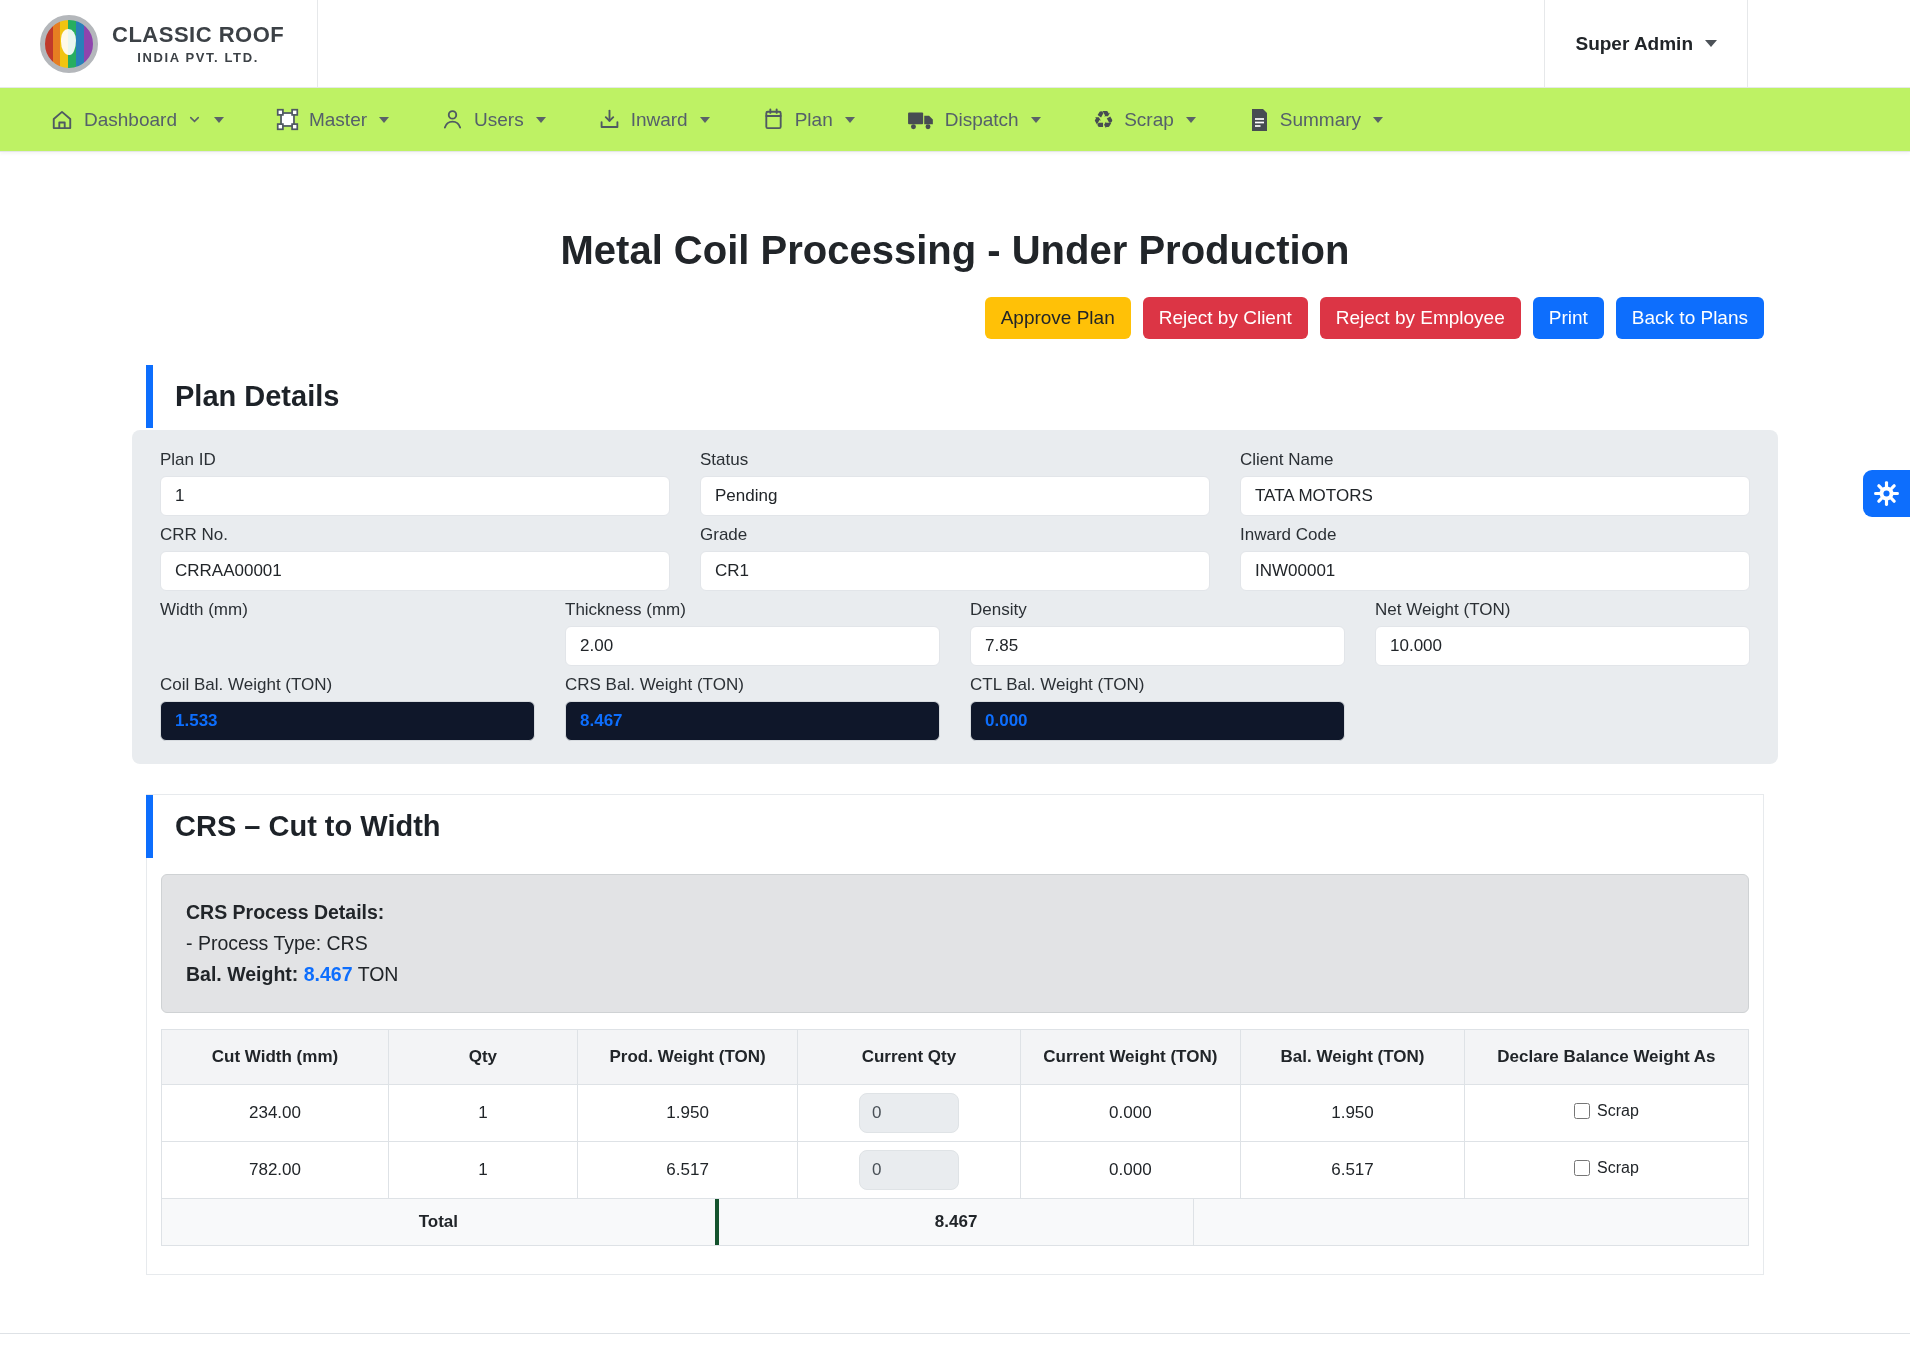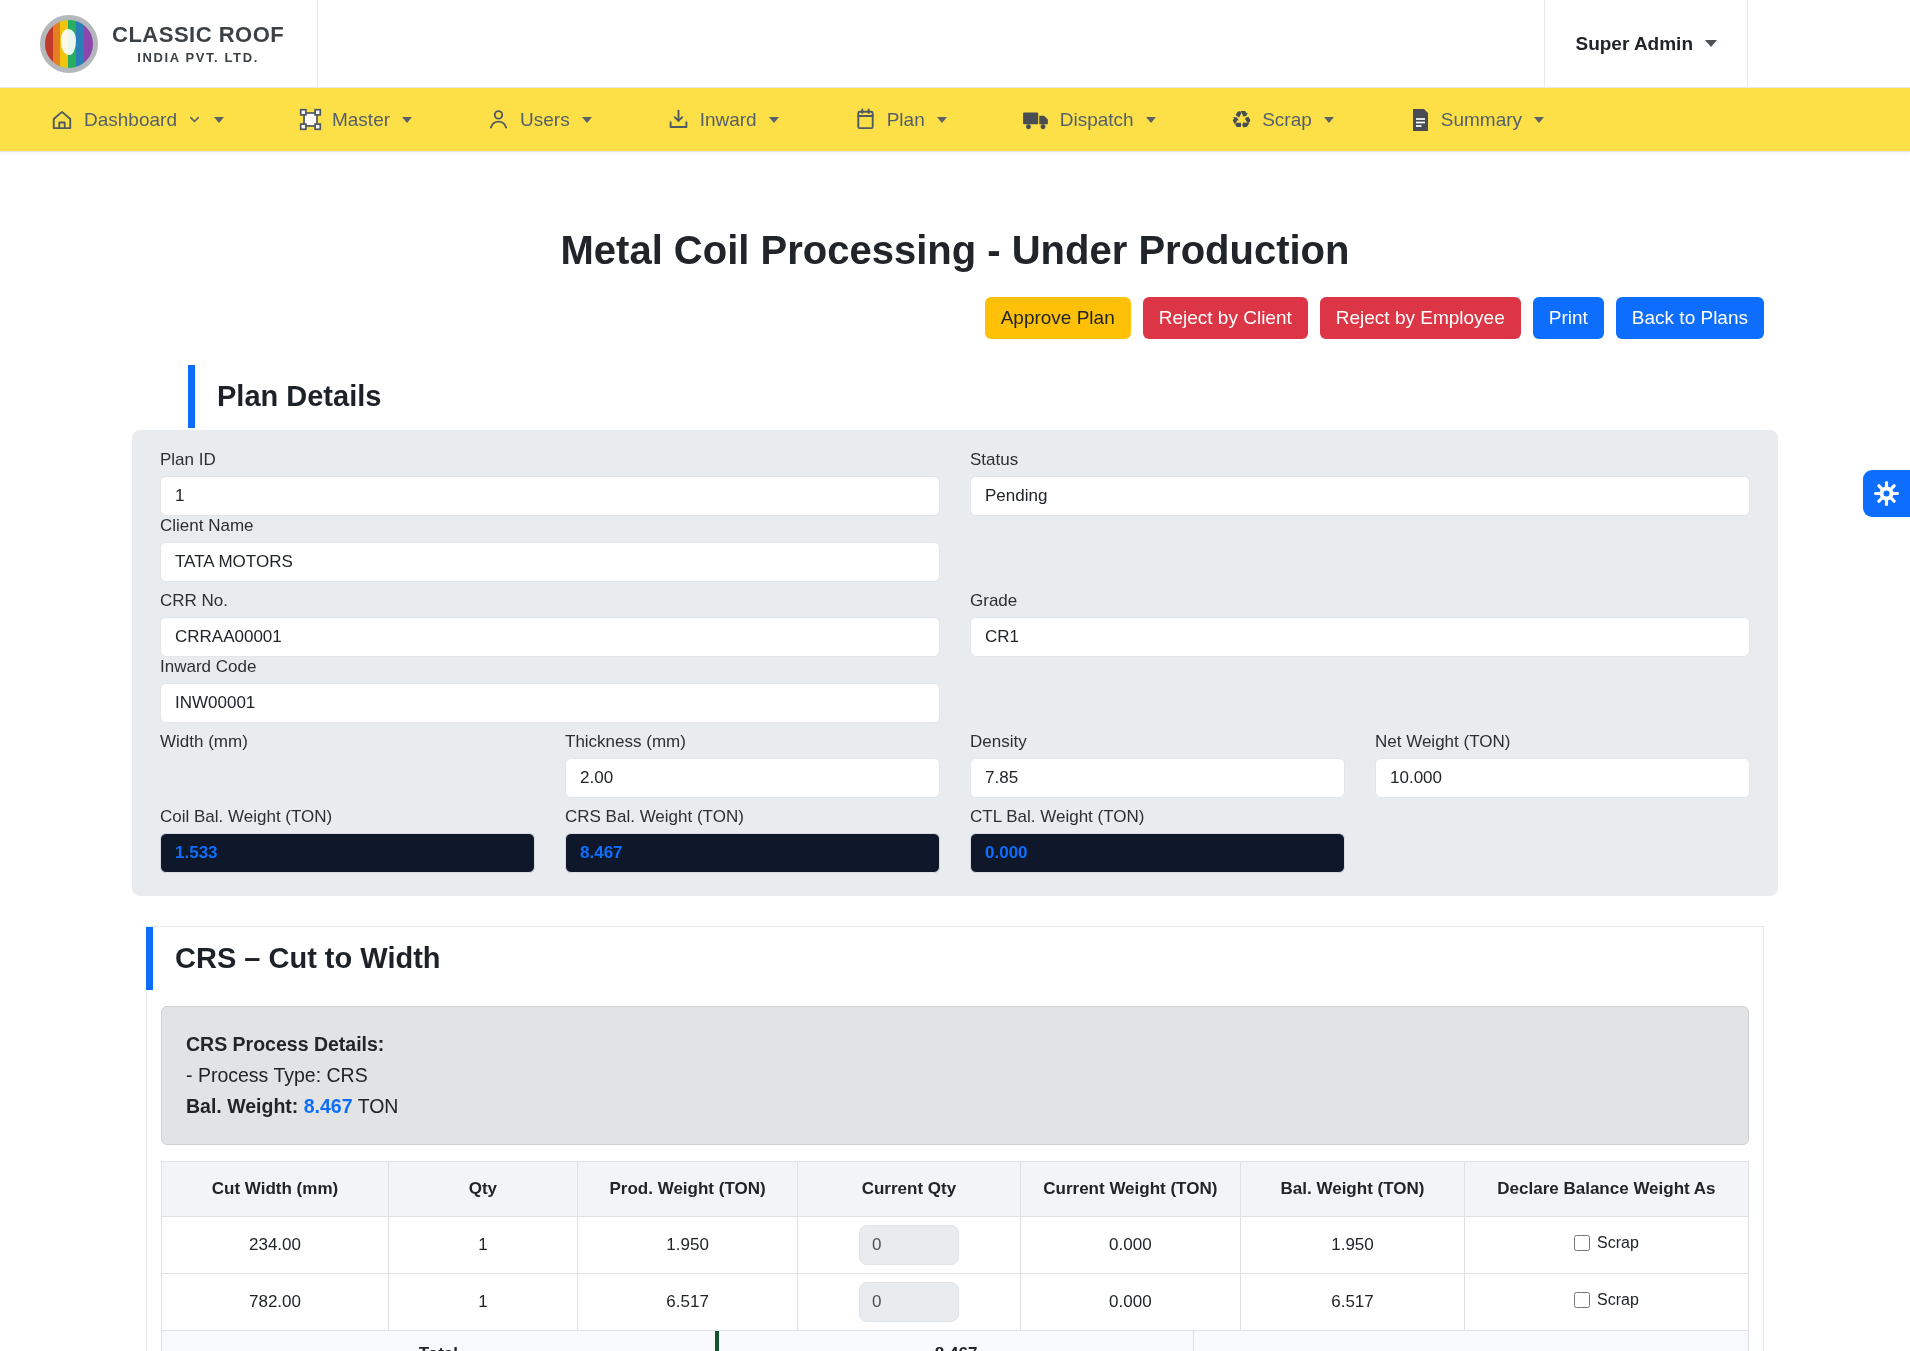--- a/index.html
+++ b/index.html
@@ -17,40 +17,40 @@
   .logo::after { content:""; position:absolute; left:16px; top:9px; width:15px; height:26px; background:#fff;
           border-radius:48% 52% 45% 55%/40% 45% 60% 55%; opacity:.9; }
   .brand-l1 { font-size:22px; font-weight:700; color:#3c4146; letter-spacing:.5px; }
   .brand-l2 { font-size:13px; font-weight:700; color:#3c4146; letter-spacing:1.6px; text-align:center; margin-top:2px; }
   .topbar-spacer { flex:1; }
   .user-menu { border-left:1px solid #e6e8ea; border-right:1px solid #e6e8ea; display:flex; align-items:center; gap:12px; padding:0 30px; cursor:pointer; }
   .user-menu .label { font-size:19px; font-weight:600; color:#212529; }
   .topbar-right-pad { width:162px; }
   .caret { width:0; height:0; border-left:6px solid transparent; border-right:6px solid transparent; border-top:7px solid #4c5258; display:inline-block; }
   
-  .navbar { height:64px; background:#fde047; border-bottom:1px solid #e4e6e8; box-shadow:0 2px 3px rgba(0,0,0,.04);
-            display:flex; align-items:center; gap:75px; padding-left:50px; }
+  .navbar { height:64px; background:#bef264; border-bottom:1px solid #e4e6e8; box-shadow:0 2px 3px rgba(0,0,0,.04);
+            display:flex; align-items:center; gap:52px; padding-left:50px; }
   .nav-item { display:flex; align-items:center; gap:10px; cursor:pointer; }
   .nav-item .nlabel { font-size:19px; color:#55606a; }
   .nav-item .caret { border-top-color:#5a6268; border-left-width:5px; border-right-width:5px; border-top-width:6px; margin-left:2px; }
   .nicon { display:inline-flex; align-items:center; }
   .recycle-glyph { font-family:"DejaVu Sans",sans-serif; font-size:24px; color:#474d52; line-height:1; }
   
   .container { width:1646px; margin:0 auto; }
   h1.page-title { text-align:center; font-size:40px; font-weight:700; color:#212529; margin:76px 0 24px; }
   .actions { display:flex; justify-content:flex-end; gap:12px; padding-right:14px; margin-bottom:26px; }
   .btn { height:42px; padding:0 16px; border:none; border-radius:6px; font-size:19px; font-family:inherit; cursor:pointer; white-space:nowrap; }
   .btn-warning { background:#ffc107; color:#212529; }
   .btn-danger  { background:#dc3545; color:#fff; }
   .btn-primary { background:#0d6efd; color:#fff; }
-  .section-header { border-left:7px solid #0d6efd; background:#fff; padding:15px 22px; font-size:29px; font-weight:600; color:#1d2228;margin-left:42px; }
+  .section-header { border-left:7px solid #0d6efd; background:#fff; padding:15px 22px; font-size:29px; font-weight:600; color:#1d2228; }
   .plan-header-wrap { margin:0 14px 2px; }
   
   .panel { background:#e9ecef; border-radius:8px; padding:20px 28px 14px; }
-  .f-row { display:grid; grid-template-columns:repeat(2,1fr); gap:0 30px; margin-bottom:9px; }
+  .f-row { display:grid; grid-template-columns:repeat(3,1fr); gap:0 30px; margin-bottom:9px; }
   .f-row.four { grid-template-columns:repeat(4,1fr); }
   .f-label { display:block; font-size:17px; color:#2b3035; margin-bottom:6px; }
   .f-input { width:100%; height:40px; border:1px solid #e2e5e9; border-radius:6px; background:#fff; padding:0 14px;
              font-size:17px; color:#212529; font-family:inherit; }
   .f-input.ro { background:#0f172a; border-color:#d7dbdf; color:#0d6efd; font-weight:700; }
   
   .crs-card { border:1px solid #e7eaed; margin:30px 14px 0; padding-bottom:28px; }
   .crs-card .section-header { margin-left:-1px; }
   .crs-body { padding:16px 14px 0; }
   .process-box { background:#e2e3e5; border:1px solid #cfd2d4; border-radius:6px; padding:22px 24px; margin-bottom:16px; }

